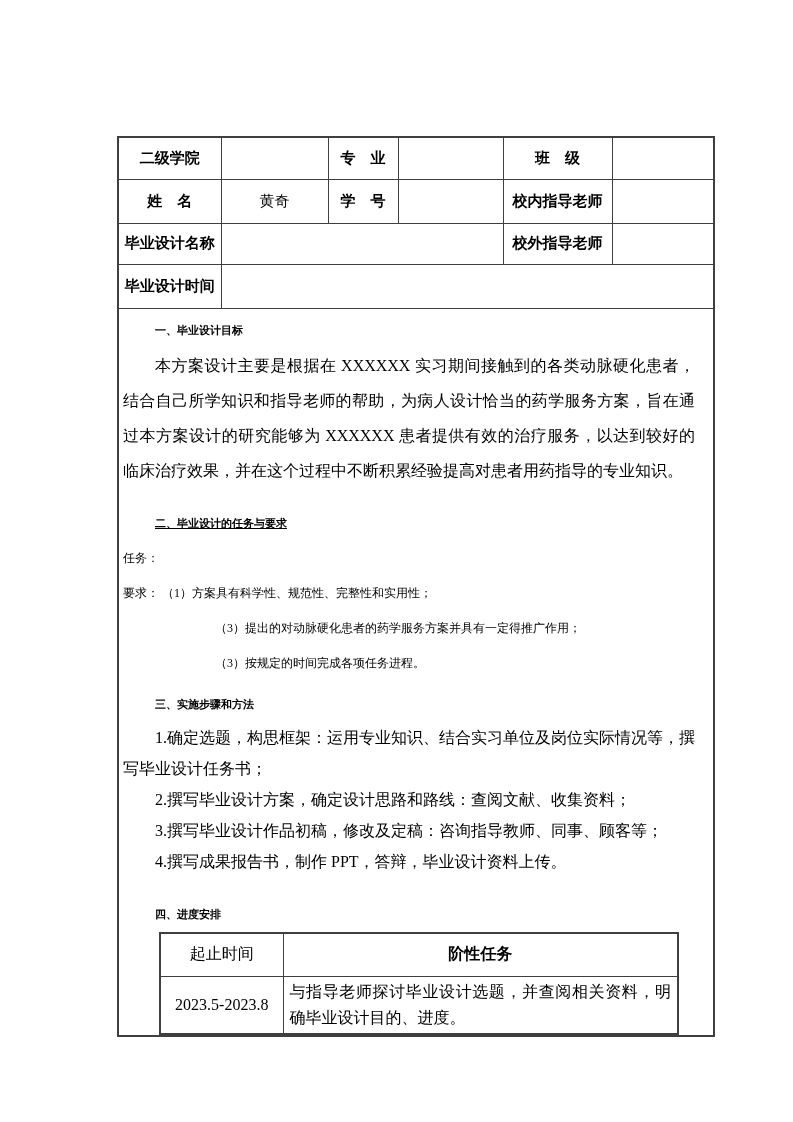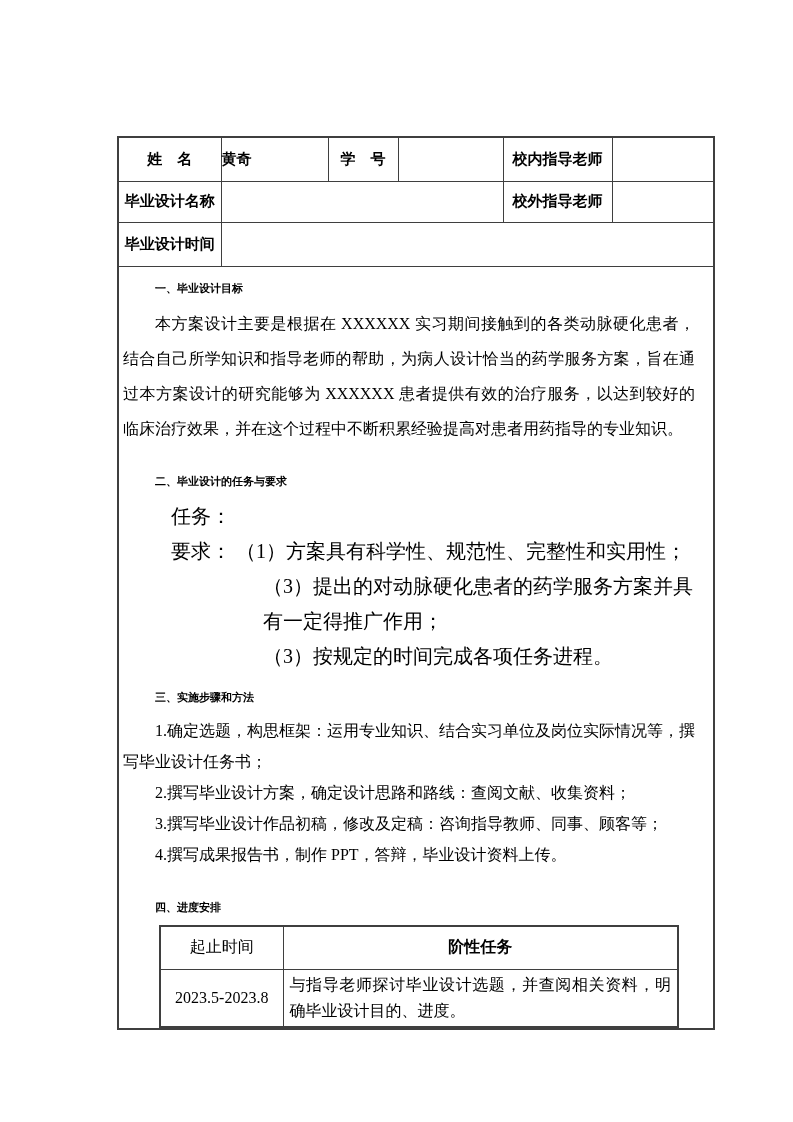--- a/index.html
+++ b/index.html
@@ -26,21 +26,21 @@
   table.info-table td {
     border: 1px solid #3f3f3f;
     font-size: 15px;
     vertical-align: middle;
   }
   td.lbl {
     font-weight: bold;
     text-align: center;
     font-family: "Liberation Serif", "DejaVu Serif", serif;
   }
-  td.val { font-weight: bold; }
+  td.val { text-align: center; font-weight: normal; }
   tr.r1 td { height: 42px; }
   tr.r2 td { height: 44px; }
   tr.r3 td { height: 41px; }
   tr.r4 td { height: 44px; }
   
   td.content-cell {
     height: 699px;
     vertical-align: top;
     padding: 4px 18px 0 4px;
     text-align: left;
@@ -51,26 +51,25 @@
     line-height: 35px;
     padding-left: 32px;
   }
   .para {
     font-size: 16px;
     line-height: 35px;
     text-indent: 32px;
     text-align: justify;
   }
   .line {
-    font-size: 20px;
+    font-size: 12px;
     line-height: 35px;
-    margin-left: 48px;
   }
   .paren-indent { padding-left: 92px; }
-  .title-two { margin-top: 18px; }
+  .title-two { margin-top: 18px; text-decoration: underline; }
   .title-three { margin-top: 6px; }
   .steps p {
     font-size: 16px;
     line-height: 31px;
     text-indent: 32px;
     text-align: justify;
   }
   .title-four { margin-top: 20px; }
   
   table.schedule {
@@ -106,20 +105,28 @@
   <table class="info-table">
     <colgroup>
       <col style="width:103px">
         <col style="width:107px">
         <col style="width:70px">
       <col style="width:105px">
         <col style="width:109px">
         <col style="width:102px">
     </colgroup>
     <tbody>
+        <tr class="r1">
+      <td class="lbl">二级学院</td>
+      <td class="val"></td>
+      <td class="lbl">专　业</td>
+      <td class="val"></td>
+      <td class="lbl">班　级</td>
+      <td class="val"></td>
+    </tr>
     <tr class="r2">
       <td class="lbl">姓　名</td>
       <td class="val">黄奇</td>
       <td class="lbl">学　号</td>
       <td class="val"></td>
       <td class="lbl">校内指导老师</td>
       <td class="val"></td>
     </tr>
     <tr class="r3">
       <td class="lbl">毕业设计名称</td>

